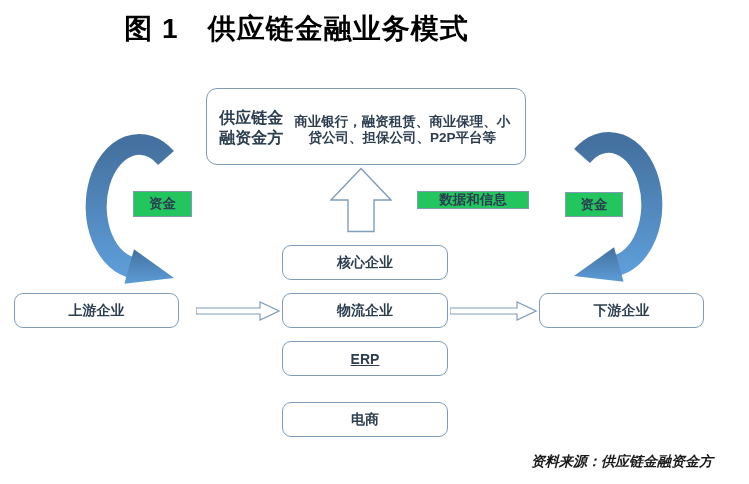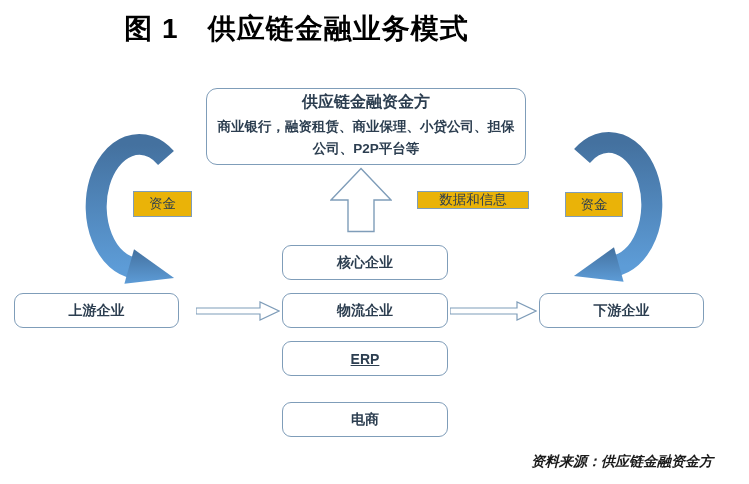--- a/index.html
+++ b/index.html
@@ -16,29 +16,29 @@
   }
   
   .rbox{
     border:1.6px solid #7f9db9;border-radius:9px;background:#ffffff;
     display:flex;align-items:center;justify-content:center;
     font-weight:bold;color:#2c3e50;font-size:14px;
     box-sizing:border-box;
   }
   .funder{
     left:206px;top:88px;width:320px;height:77px;border-radius:11px;
-    flex-direction:column;justify-content:flex-end;padding:7px 8px 4px 8px;
+    flex-direction:row;justify-content:center;padding:7px 8px 4px 8px;
   }
   .funder .t1{font-size:16px;line-height:20px;text-align:center;}
-  .funder .t2{font-size:13.5px;line-height:22px;text-align:center;margin-top:4px;}
+  .funder .t2{font-size:13.5px;line-height:16px;text-align:center;margin-top:4px;}
   
   .lbox{
-    border:1.3px solid #7f9db9;background:#eab308;
+    border:1.3px solid #7f9db9;background:#22c55e;
     display:flex;align-items:center;justify-content:center;
-    font-weight:normal;color:#2c3e50;font-size:13.5px;box-sizing:border-box;
+    font-weight:bold;color:#2c3e50;font-size:13.5px;box-sizing:border-box;
   }
   
   .chain{left:282px;width:166px;height:35px;}
   
   .side{width:165px;height:35px;}
   
   .source{
     right:36px;top:453px;
     font-family:"Liberation Serif","DejaVu Serif",serif;
     font-style:italic;font-weight:bold;font-size:14px;color:#1a1a1a;

